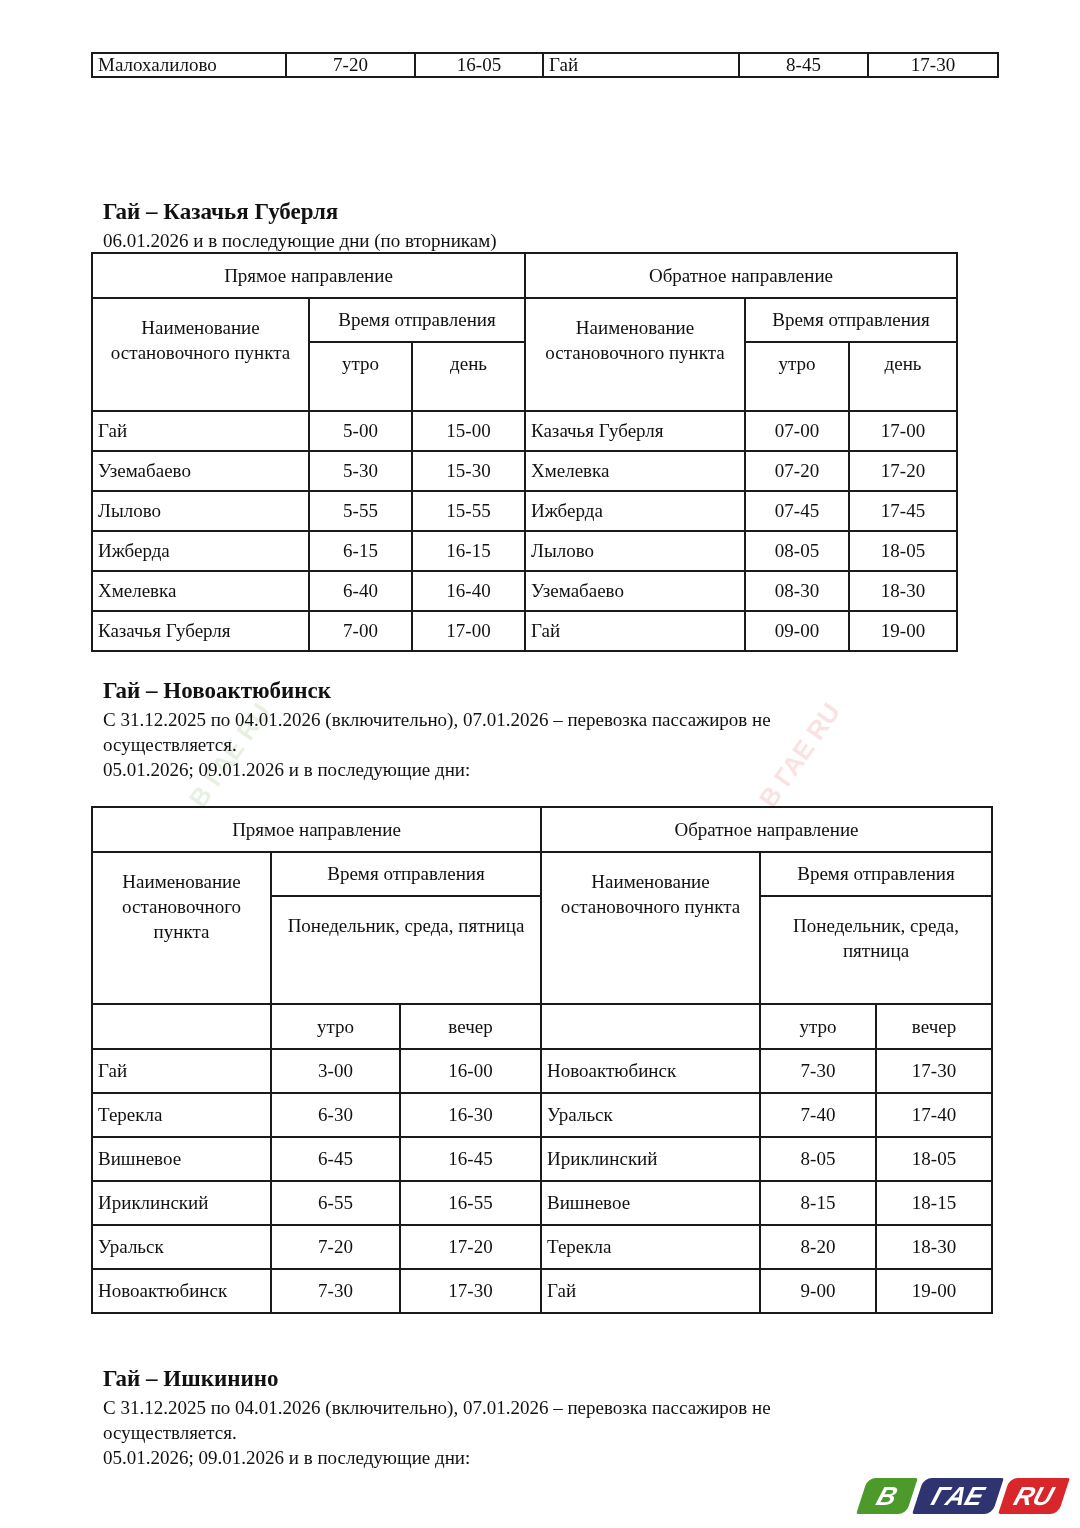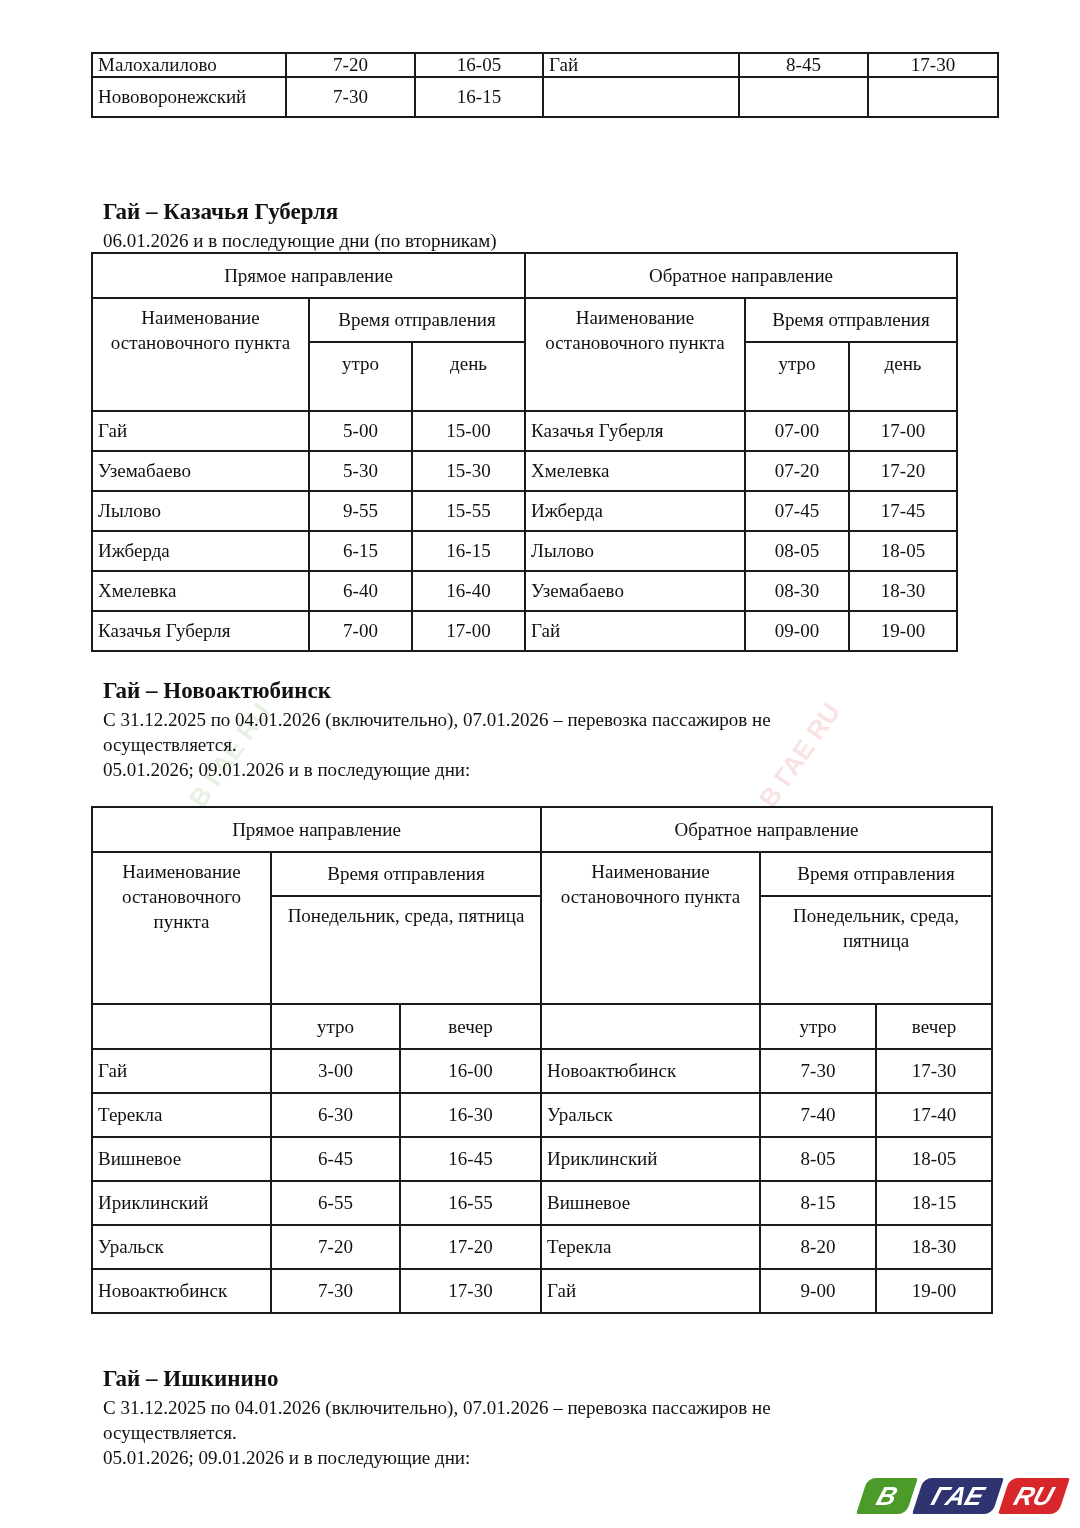--- a/index.html
+++ b/index.html
@@ -5,21 +5,21 @@
     html, body { margin: 0; padding: 0; background: #ffffff; }
     body {
       width: 1080px; height: 1528px; position: relative; overflow: hidden;
       font-family: "Liberation Serif", "DejaVu Serif", serif;
       color: #111; font-size: 19px;
     }
     table { border-collapse: collapse; position: absolute; table-layout: fixed; }
     td { border: 2px solid #1a1a1a; padding: 0 5px; vertical-align: middle; white-space: nowrap; }
     td.c { text-align: center; }
     td.l { text-align: left; }
-    td.top { vertical-align: top; padding-top: 6px; }
+    td.top { vertical-align: top; padding-top: 16px; }
     td.wrap { white-space: normal; line-height: 25px; }
     .heading { position: absolute; left: 103px; font-weight: bold; font-size: 23px; }
     .para { position: absolute; left: 103px; font-size: 19px; line-height: 25px; }
     .wm { position: absolute; opacity: 0.13; transform: rotate(-55deg); font-family: "Liberation Sans", sans-serif; font-weight: bold; font-size: 26px; }
     .logo { position: absolute; left: 862px; top: 1478px; display: flex; gap: 6px; }
     .logo span {
       display: inline-block; height: 36px; line-height: 36px; color: #fff;
       font-family: "Liberation Sans", sans-serif; font-weight: bold; font-style: italic;
       font-size: 26px; text-align: center; transform: skewX(-18deg); border-radius: 8px 2px 8px 2px;
     }
@@ -44,28 +44,20 @@
     </colgroup>
   <tbody id="top-body">
       <tr style="height: 24px;">
         <td class="l">Малохалилово</td>
         <td class="c">7-20</td>
         <td class="c">16-05</td>
         <td class="l">Гай</td>
         <td class="c">8-45</td>
         <td class="c">17-30</td>
       </tr>
-      <tr style="height: 40px;">
-        <td class="l">Нововоронежский</td>
-        <td class="c">7-30</td>
-        <td class="c">16-15</td>
-        <td class="l"></td>
-        <td class="c"></td>
-        <td class="c"></td>
-      </tr>
     </tbody>
 </table>
 
 <div class="heading" style="top:199px;">Гай – Казачья Губерля</div>
 <div class="para" style="top:228px;">06.01.2026 и в последующие дни (по вторникам)</div>
 
 <table style="left:91px; top:252px; width:867px;">
   <colgroup>
       <col style="width:217px">
       <col style="width:103px">
@@ -104,21 +96,21 @@
       <tr style="height: 40px;">
         <td class="l">Уземабаево</td>
         <td class="c">5-30</td>
         <td class="c">15-30</td>
         <td class="l">Хмелевка</td>
         <td class="c">07-20</td>
         <td class="c">17-20</td>
       </tr>
       <tr style="height: 40px;">
         <td class="l">Лылово</td>
-        <td class="c">9-55</td>
+        <td class="c">5-55</td>
         <td class="c">15-55</td>
         <td class="l">Ижберда</td>
         <td class="c">07-45</td>
         <td class="c">17-45</td>
       </tr>
       <tr style="height: 40px;">
         <td class="l">Ижберда</td>
         <td class="c">6-15</td>
         <td class="c">16-15</td>
         <td class="l">Лылово</td>

